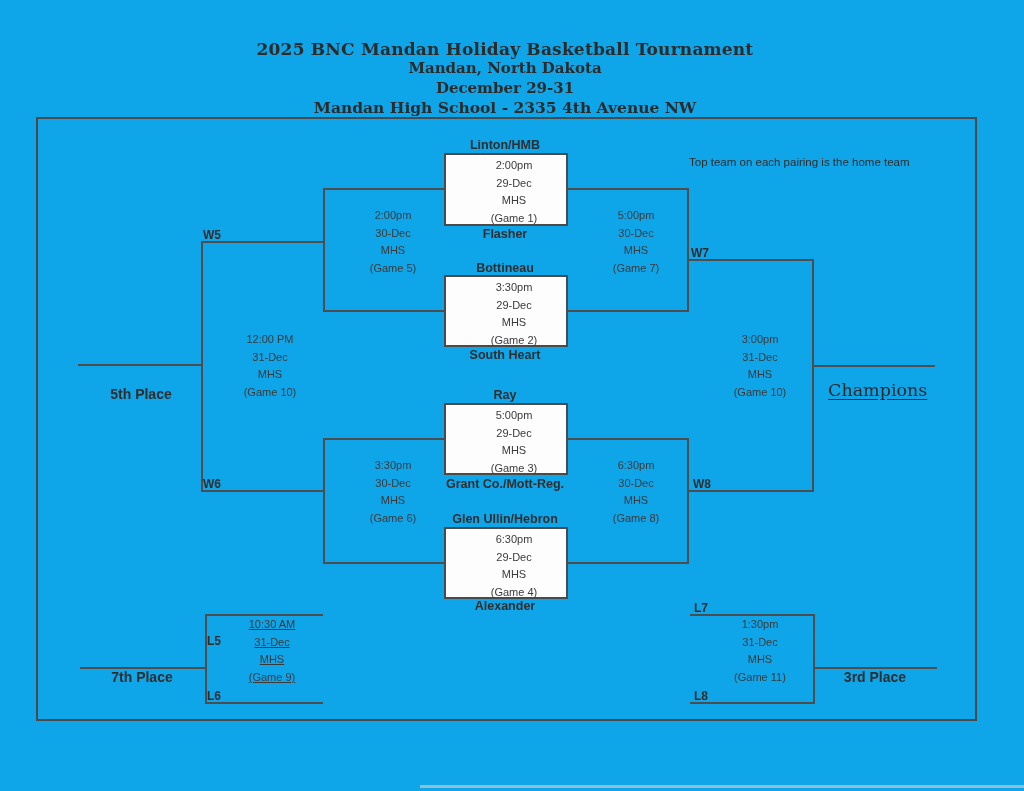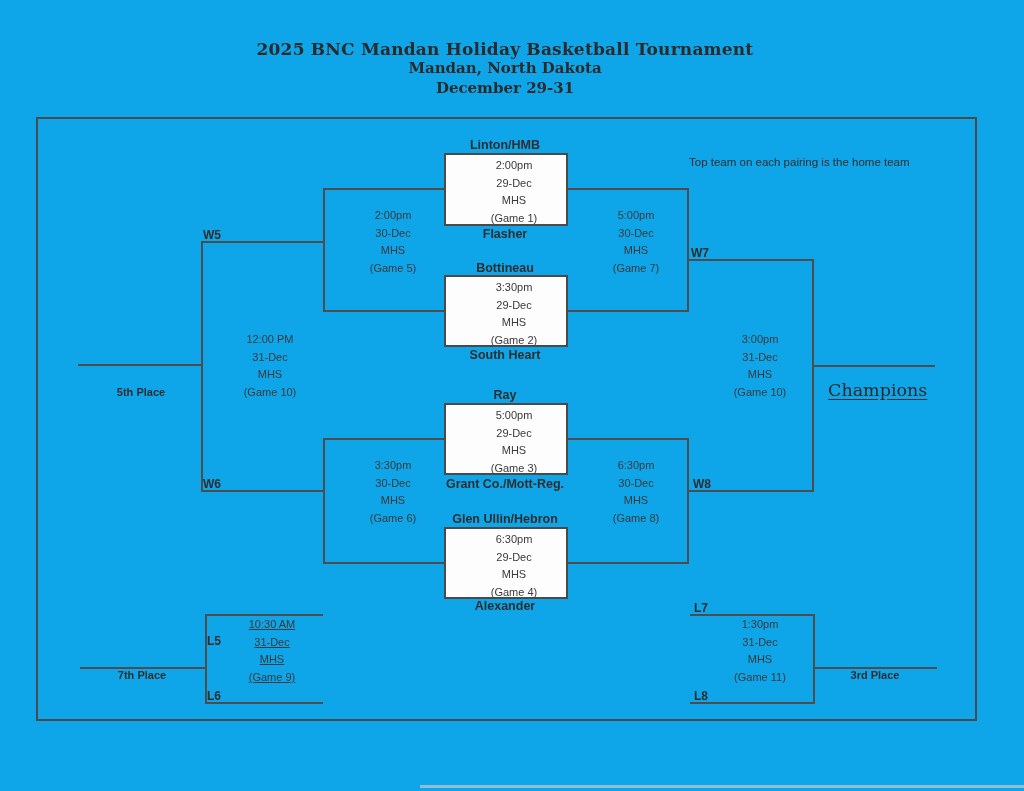--- a/index.html
+++ b/index.html
@@ -18,35 +18,36 @@
   .board{position:absolute;left:36px;top:117px;width:937px;height:600px;
     border:2px solid #4a4a4a;background:transparent;}
   .ln{position:absolute;background:#4d4d4d;}
   .hl{height:2px;} .vl{width:2px;}
   .gbox{position:absolute;left:444px;width:120px;border:2px solid #4a4a4a;background:#fdfdfd;z-index:3;}
   .details{position:absolute;width:120px;text-align:center;font-size:11px;line-height:17.6px;color:#3a3a3a;z-index:4;margin-left:8px;}
   .inbox{position:static;width:100%;padding-top:2px;}
   .team{position:absolute;left:405px;width:200px;text-align:center;
     font-size:12.5px;font-weight:bold;color:#2e2e2e;z-index:4;}
   .slot{position:absolute;font-size:12px;font-weight:bold;color:#2e2e2e;z-index:4;}
-  .place{position:absolute;width:150px;text-align:center;font-size:11px;font-weight:bold;color:#2e2e2e;}
+  .place{position:absolute;width:150px;text-align:center;font-size:14px;font-weight:bold;color:#2e2e2e;}
   .champ{position:absolute;left:828px;top:380px;font-family:"DejaVu Serif", serif;
     font-size:17.5px;color:#2b2b2b;text-decoration:underline;text-underline-offset:3px;}
   .note{position:absolute;left:689px;top:156px;font-size:11.5px;font-weight:normal;color:#2e2e2e;}
   .scanline{position:absolute;left:420px;top:785px;width:604px;height:3px;background:#c7c7c7;opacity:.7;}
 </style>
 </head>
 <body>
 
 <div class="page">
 
   <div class="title">
     <div class="t1">2025 BNC Mandan Holiday Basketball Tournament</div>
     <div class="t2">Mandan, North Dakota</div>
     <div class="t3">December 29-31</div>
+    <div class="t4">Mandan High School - 2335 4th Avenue NW</div>
   </div>
 
   <div class="board"></div>
 
   <div class="note">Top team on each pairing is the home team</div>
 
   <div class="ln hl" style="left:323px;top:188px;width:365px;"></div>
   <div class="ln hl" style="left:323px;top:310px;width:365px;"></div>
   <div class="ln hl" style="left:323px;top:438px;width:365px;"></div>
   <div class="ln hl" style="left:323px;top:562px;width:365px;"></div>

